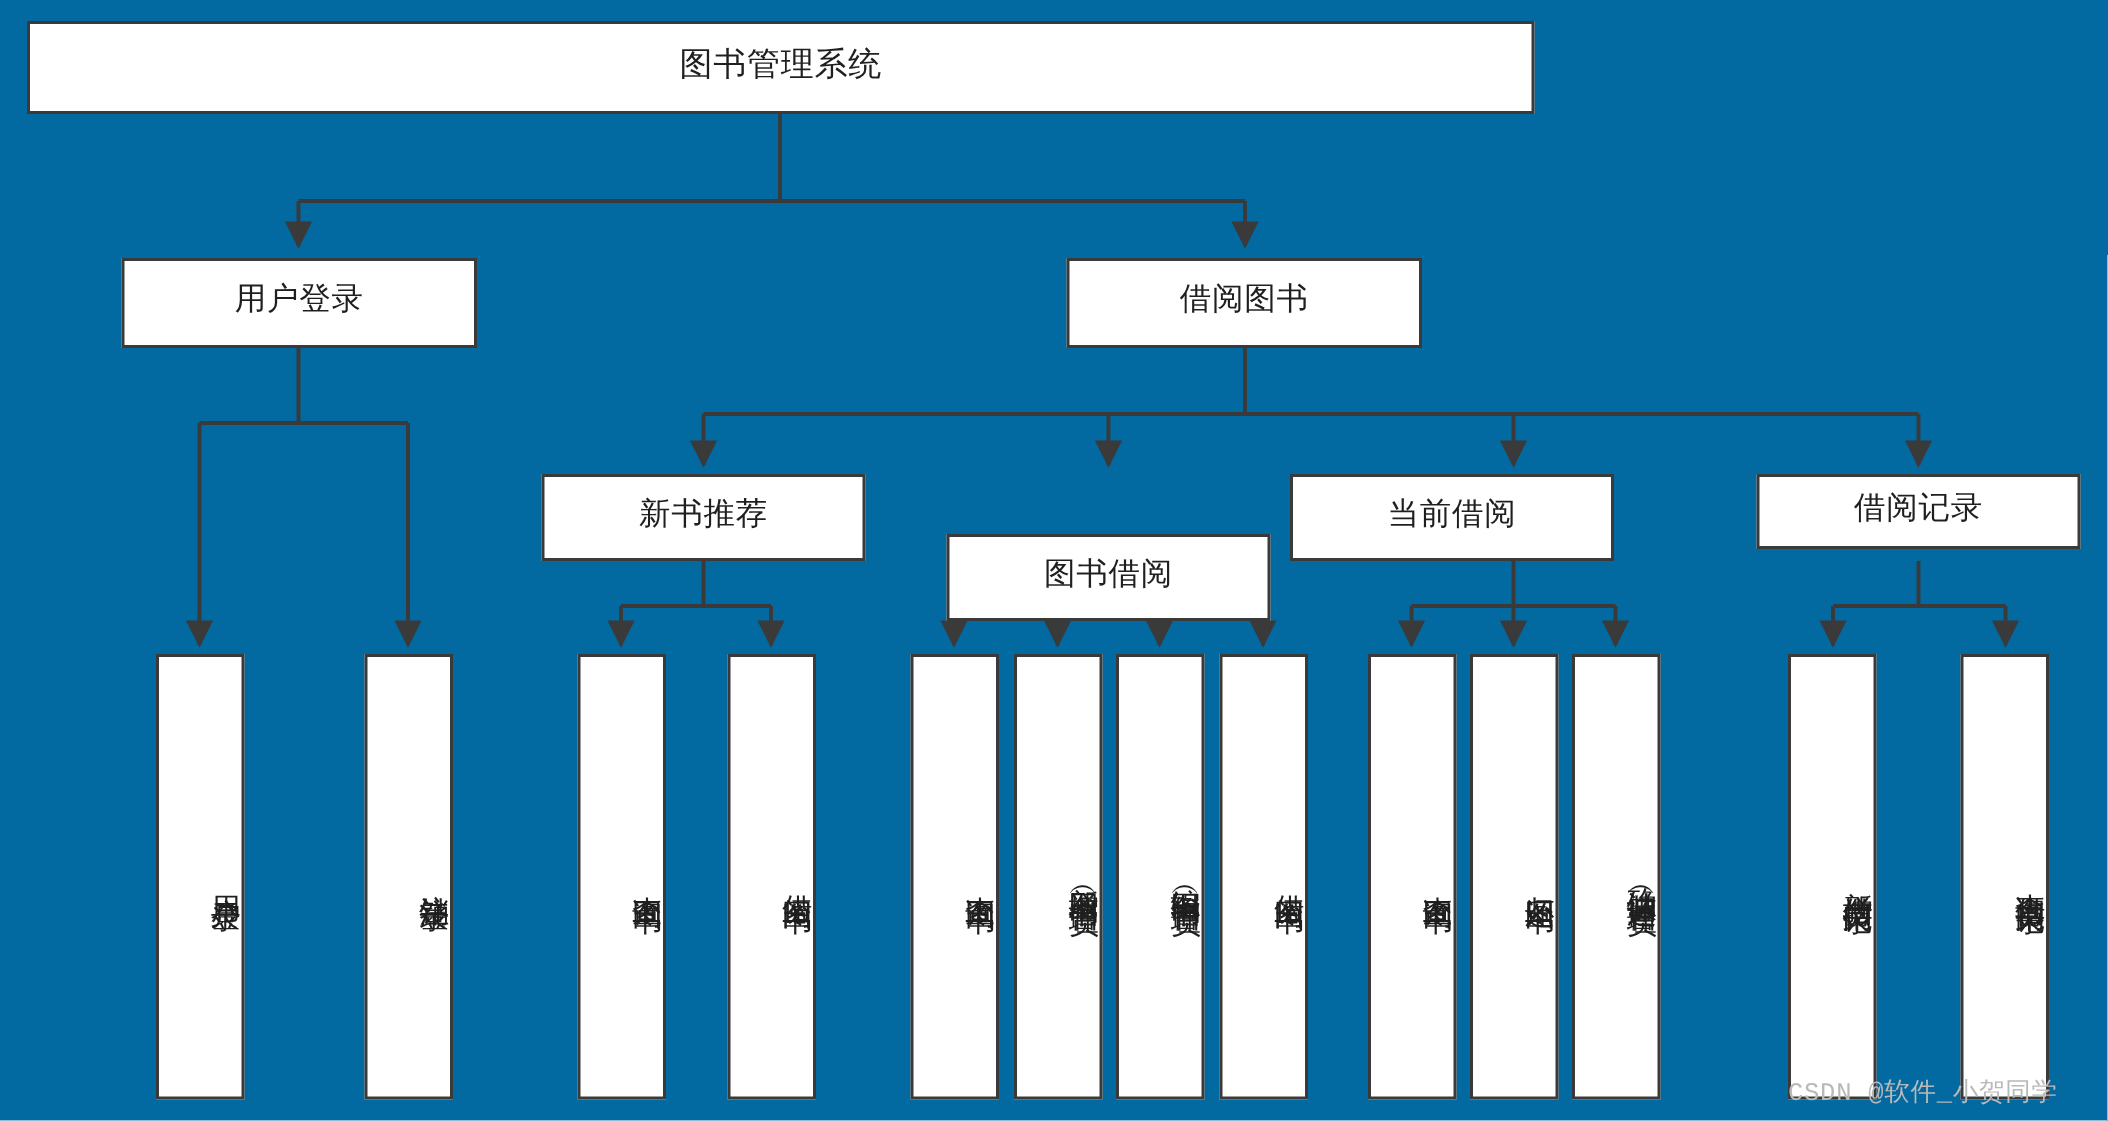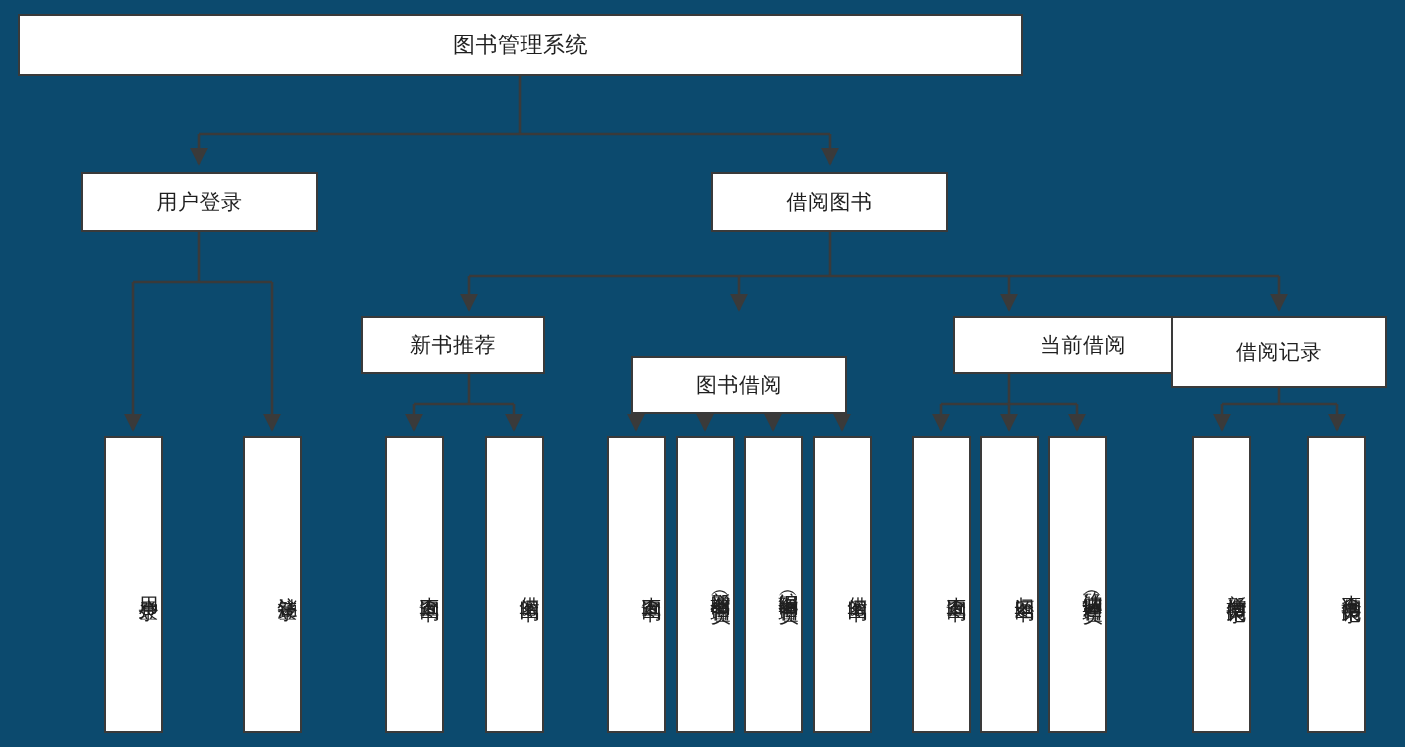--- a/index.html
+++ b/index.html
@@ -7,22 +7,23 @@
     padding: 0;
     background: #ffffff;
   }
   body {
     font-family: "DejaVu Sans", "Liberation Sans", sans-serif;
   }
   #diagram-root {
     position: relative;
     width: 1405px;
     height: 747px;
-    background: #0c4a6e;
+    background: #0369a1;
     overflow: hidden;
+    font-family: Liberation Mono, monospace;
   }
   #diagram-svg {
     position: absolute;
     left: 0;
     top: 0;
     width: 1405px;
     height: 747px;
   }
   .node {
     position: absolute;
@@ -125,30 +126,30 @@
     <span>图书管理系统</span>
   </div>
 
   <div class="node" style="left:81px; top:172px; width:237px; height:60px;">
     <span>用户登录</span>
   </div>
   <div class="node" style="left:711px; top:172px; width:237px; height:60px;">
     <span>借阅图书</span>
   </div>
 
-  <div class="node" style="left:361px; top:316px; width:184px; height:58px;">
+  <div class="node" style="left:361px; top:316px; width:216px; height:58px;">
     <span>新书推荐</span>
   </div>
   <div class="node" style="left:631px; top:316px; width:216px; height:58px;margin-top:40px;">
     <span>图书借阅</span>
   </div>
-  <div class="node" style="left:953px; top:316px; width:260px; height:58px;justify-content:center;">
+  <div class="node" style="left:860px; top:316px; width:216px; height:58px;justify-content:center;">
     <span>当前借阅</span>
   </div>
-  <div class="node" style="left:1171px; top:316px; width:216px; height:72px;">
+  <div class="node" style="left:1171px; top:316px; width:216px; height:50px;">
     <span>借阅记录</span>
   </div>
 
   <div class="node leaf" style="left:104px; top:436px; width:59px; height:297px;">
     <span class="leaf-label">用户登录</span>
   </div>
   <div class="node leaf" style="left:243px; top:436px; width:59px; height:297px;">
     <span class="leaf-label">注销登录</span>
   </div>
 
@@ -182,14 +183,15 @@
     <span class="leaf-label">确认归还（管理员）</span>
   </div>
 
   <div class="node leaf" style="left:1192px; top:436px; width:59px; height:297px;">
     <span class="leaf-label">新增借阅记录</span>
   </div>
   <div class="node leaf" style="left:1307px; top:436px; width:59px; height:297px;">
     <span class="leaf-label">查询借阅记录</span>
   </div>
 
+  <div class="watermark" style="left:1192px; top:716px;">CSDN @软件_小贺同学</div>
 
 </div>
 
 </body></html>

